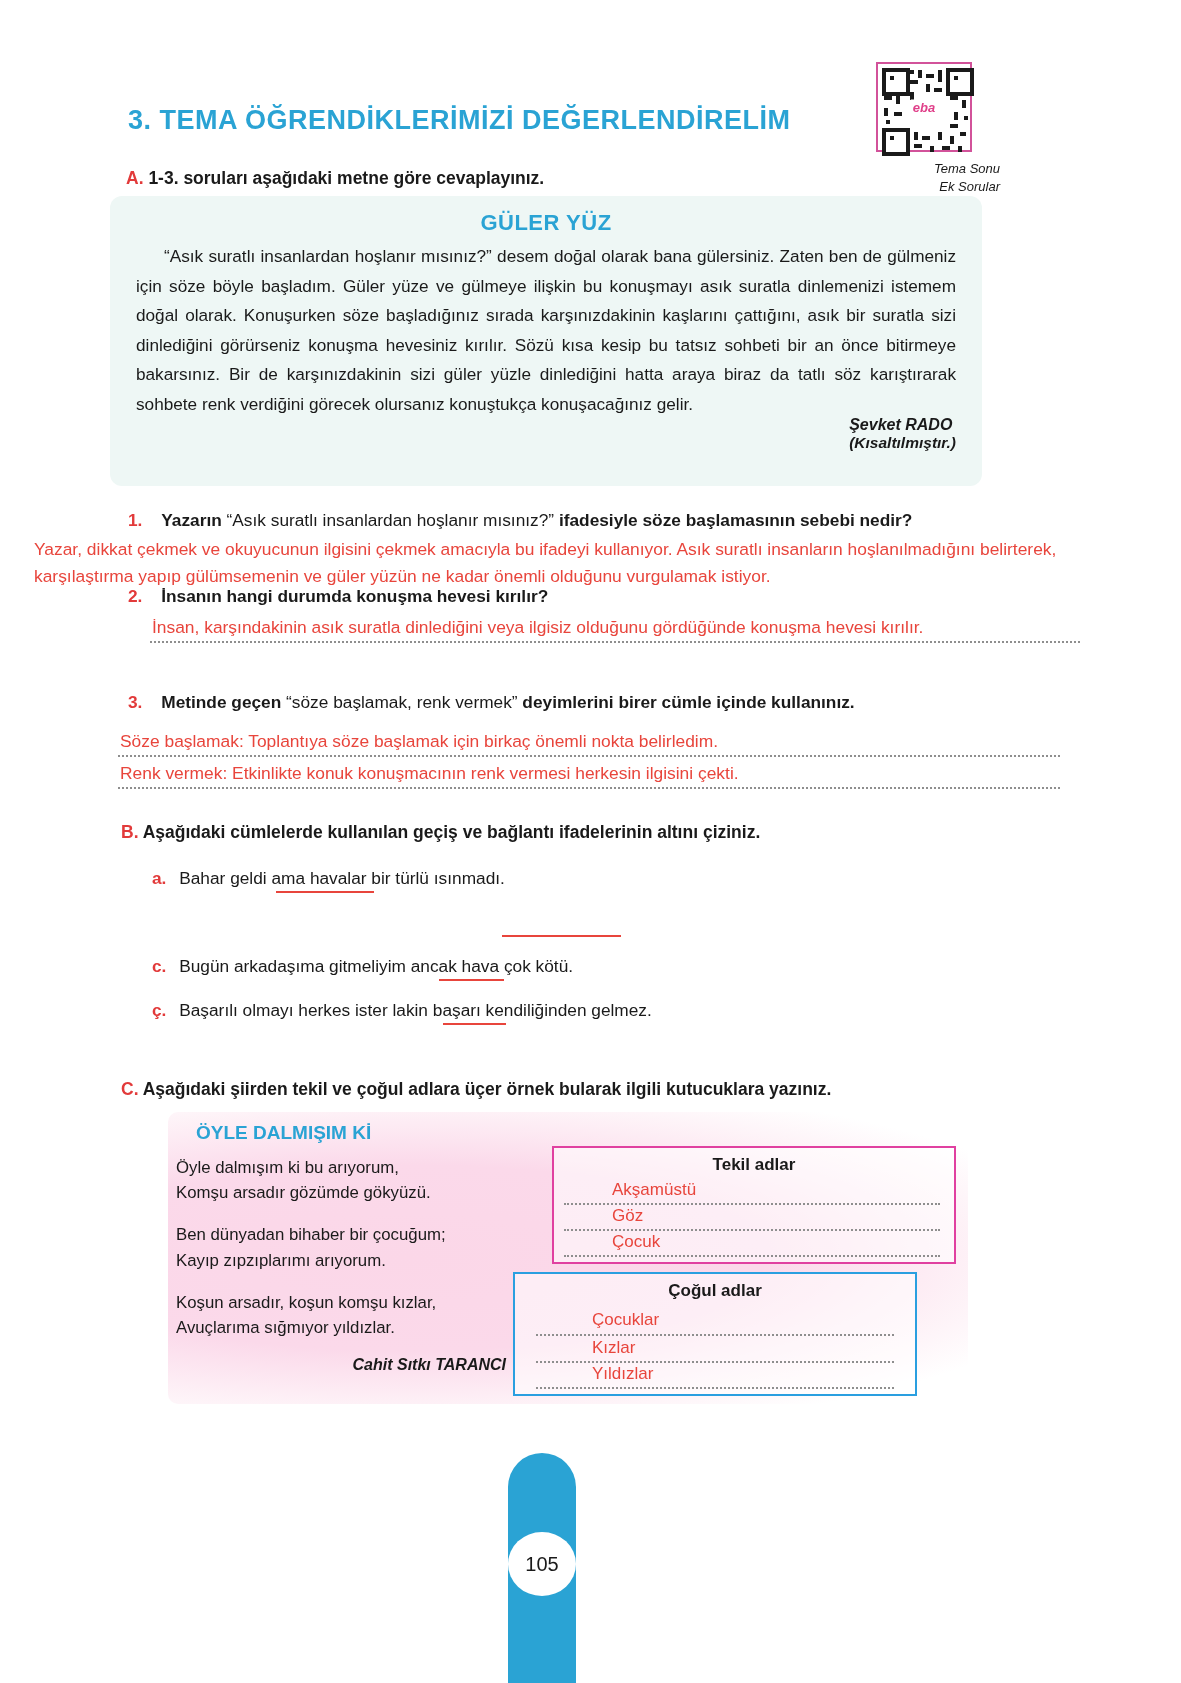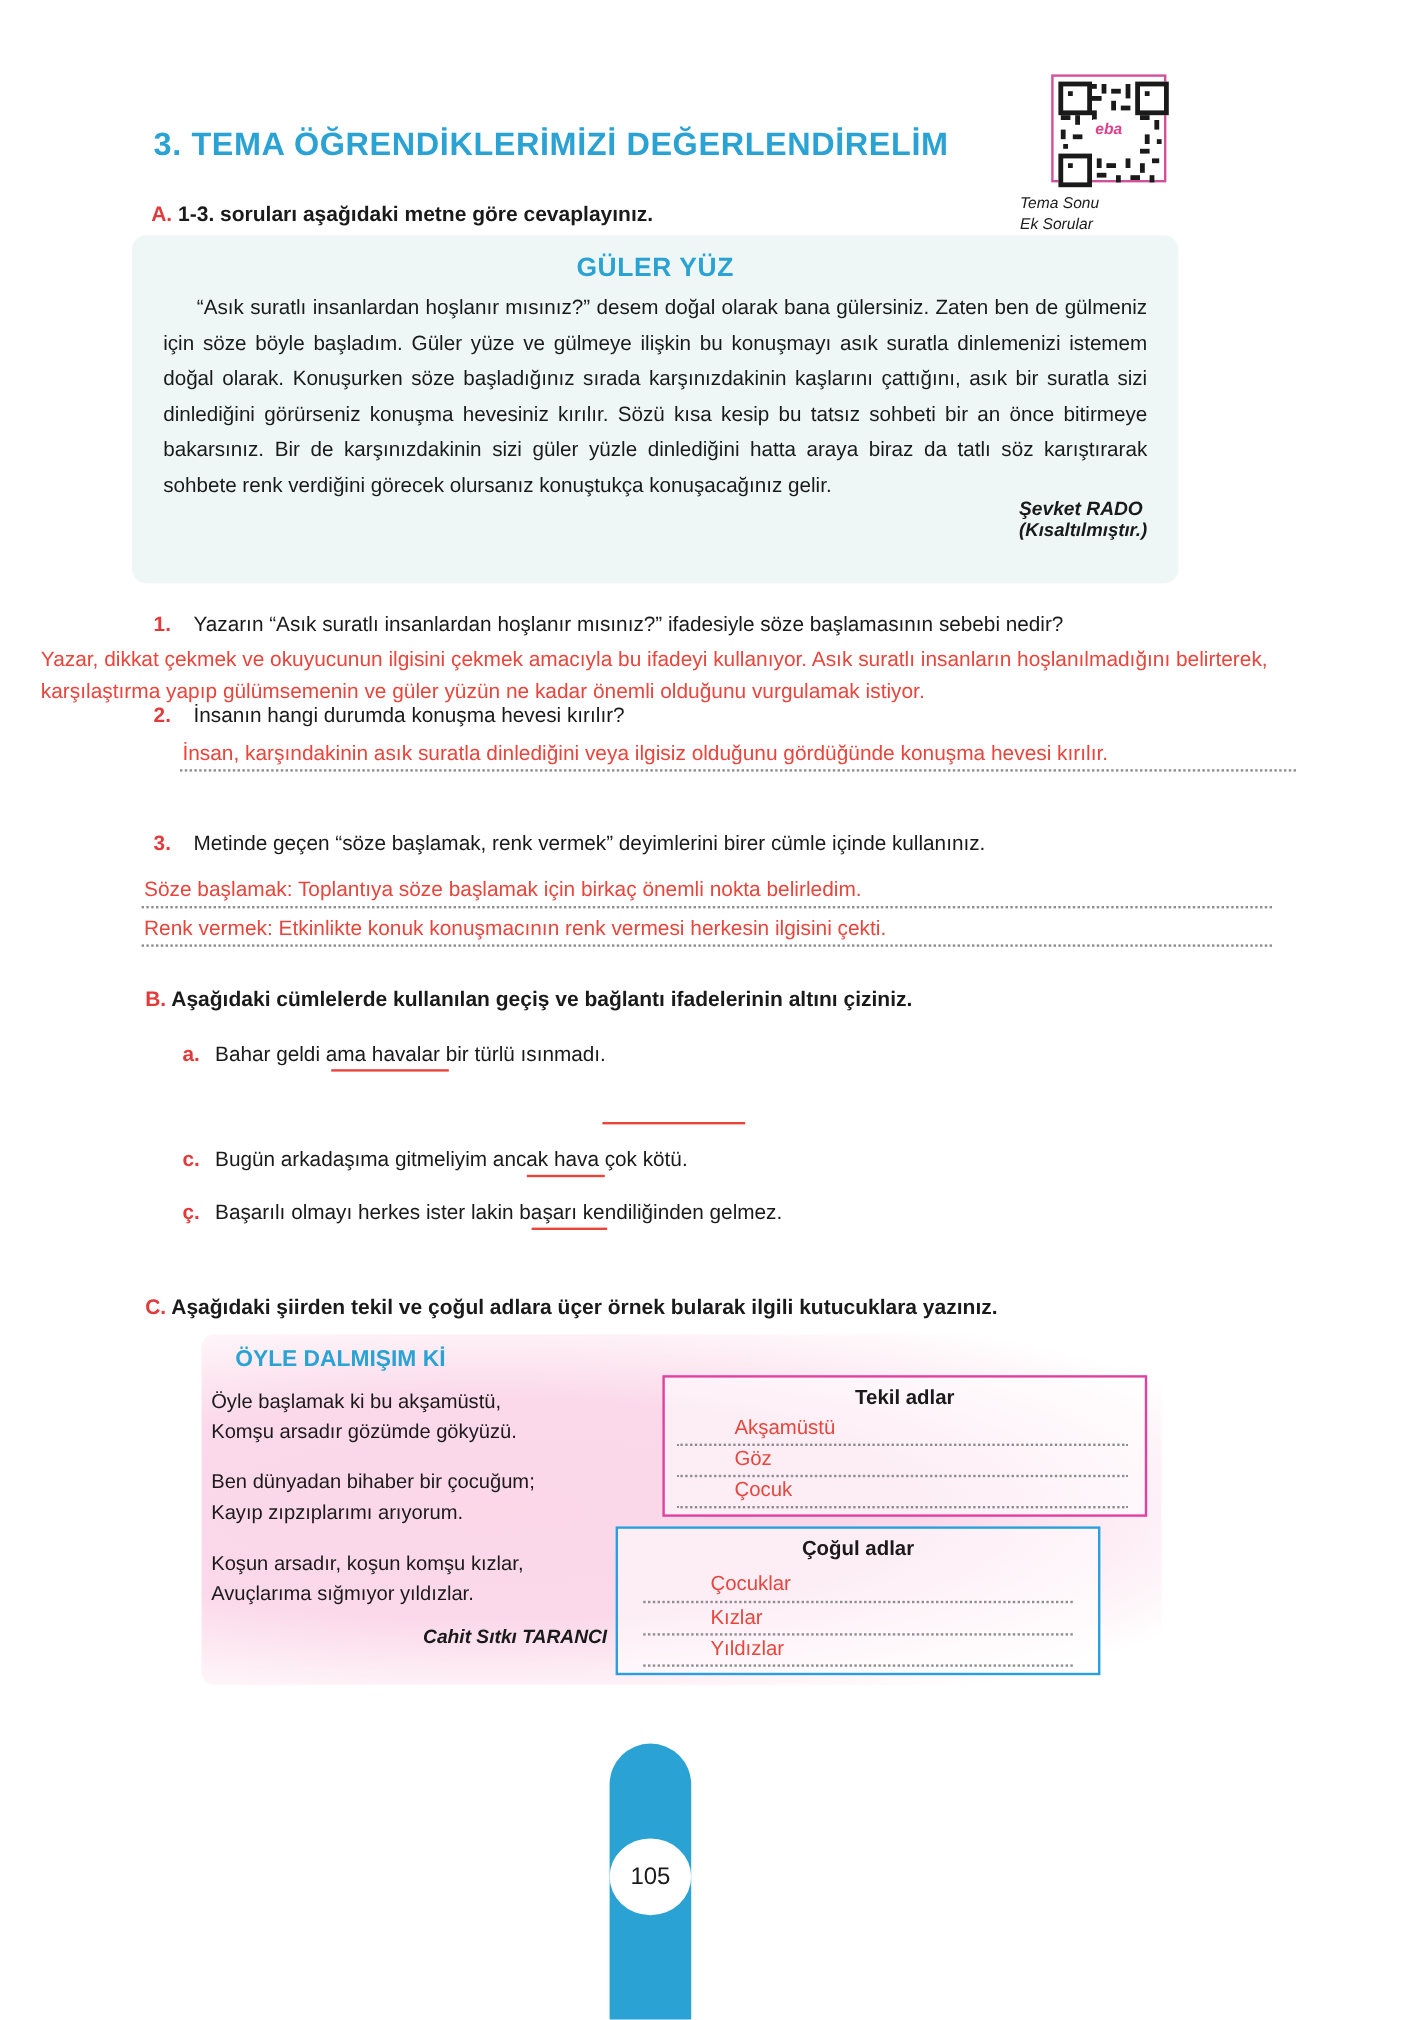--- a/index.html
+++ b/index.html
@@ -71,21 +71,21 @@
     font-weight: bold;
     background: #fff;
     padding: 0 2px;
     font-style: italic;
   }
   .qr-caption {
     position: absolute;
     left: 850px;
     top: 160px;
     width: 150px;
-    text-align: left;
+    text-align: right;
     font-size: 13px;
     font-style: italic;
     line-height: 1.35;
     color: #1a1a1a;
   }
 
   
   .sec-a-head {
     position: absolute;
     left: 126px;
@@ -140,21 +140,21 @@
 
   
   .q {
     position: absolute;
     font-size: 17.3px;
   }
   .q .num {
     color: #e23a3a;
     font-weight: bold;
   }
-  .q b { font-weight: normal; }
+  .q b { font-weight: bold; }
   .answer-red {
     position: absolute;
     color: #e8453c;
     font-size: 17.4px;
     line-height: 1.55;
   }
   .dotline {
     position: absolute;
     border-bottom: 2px dotted #8e8e8e;
     height: 0;
@@ -398,21 +398,21 @@
 
   <div class="sec-c-head">
     <span class="sec-letter-c">C.</span>
     <span>Aşağıdaki şiirden tekil ve çoğul adlara üçer örnek bularak ilgili kutucuklara yazınız.</span>
   </div>
 
   <div class="poem-box"></div>
   <div class="poem-title">ÖYLE DALMIŞIM Kİ</div>
   <div class="poem-text">
     <div class="stanza">
-      <div>Öyle başlamak ki bu akşamüstü,</div>
+      <div>Öyle dalmışım ki bu arıyorum,</div>
       <div>Komşu arsadır gözümde gökyüzü.</div>
     </div>
     <div class="stanza">
       <div>Ben dünyadan bihaber bir çocuğum;</div>
       <div>Kayıp zıpzıplarımı arıyorum.</div>
     </div>
     <div class="stanza">
       <div>Koşun arsadır, koşun komşu kızlar,</div>
       <div>Avuçlarıma sığmıyor yıldızlar.</div>
     </div>

